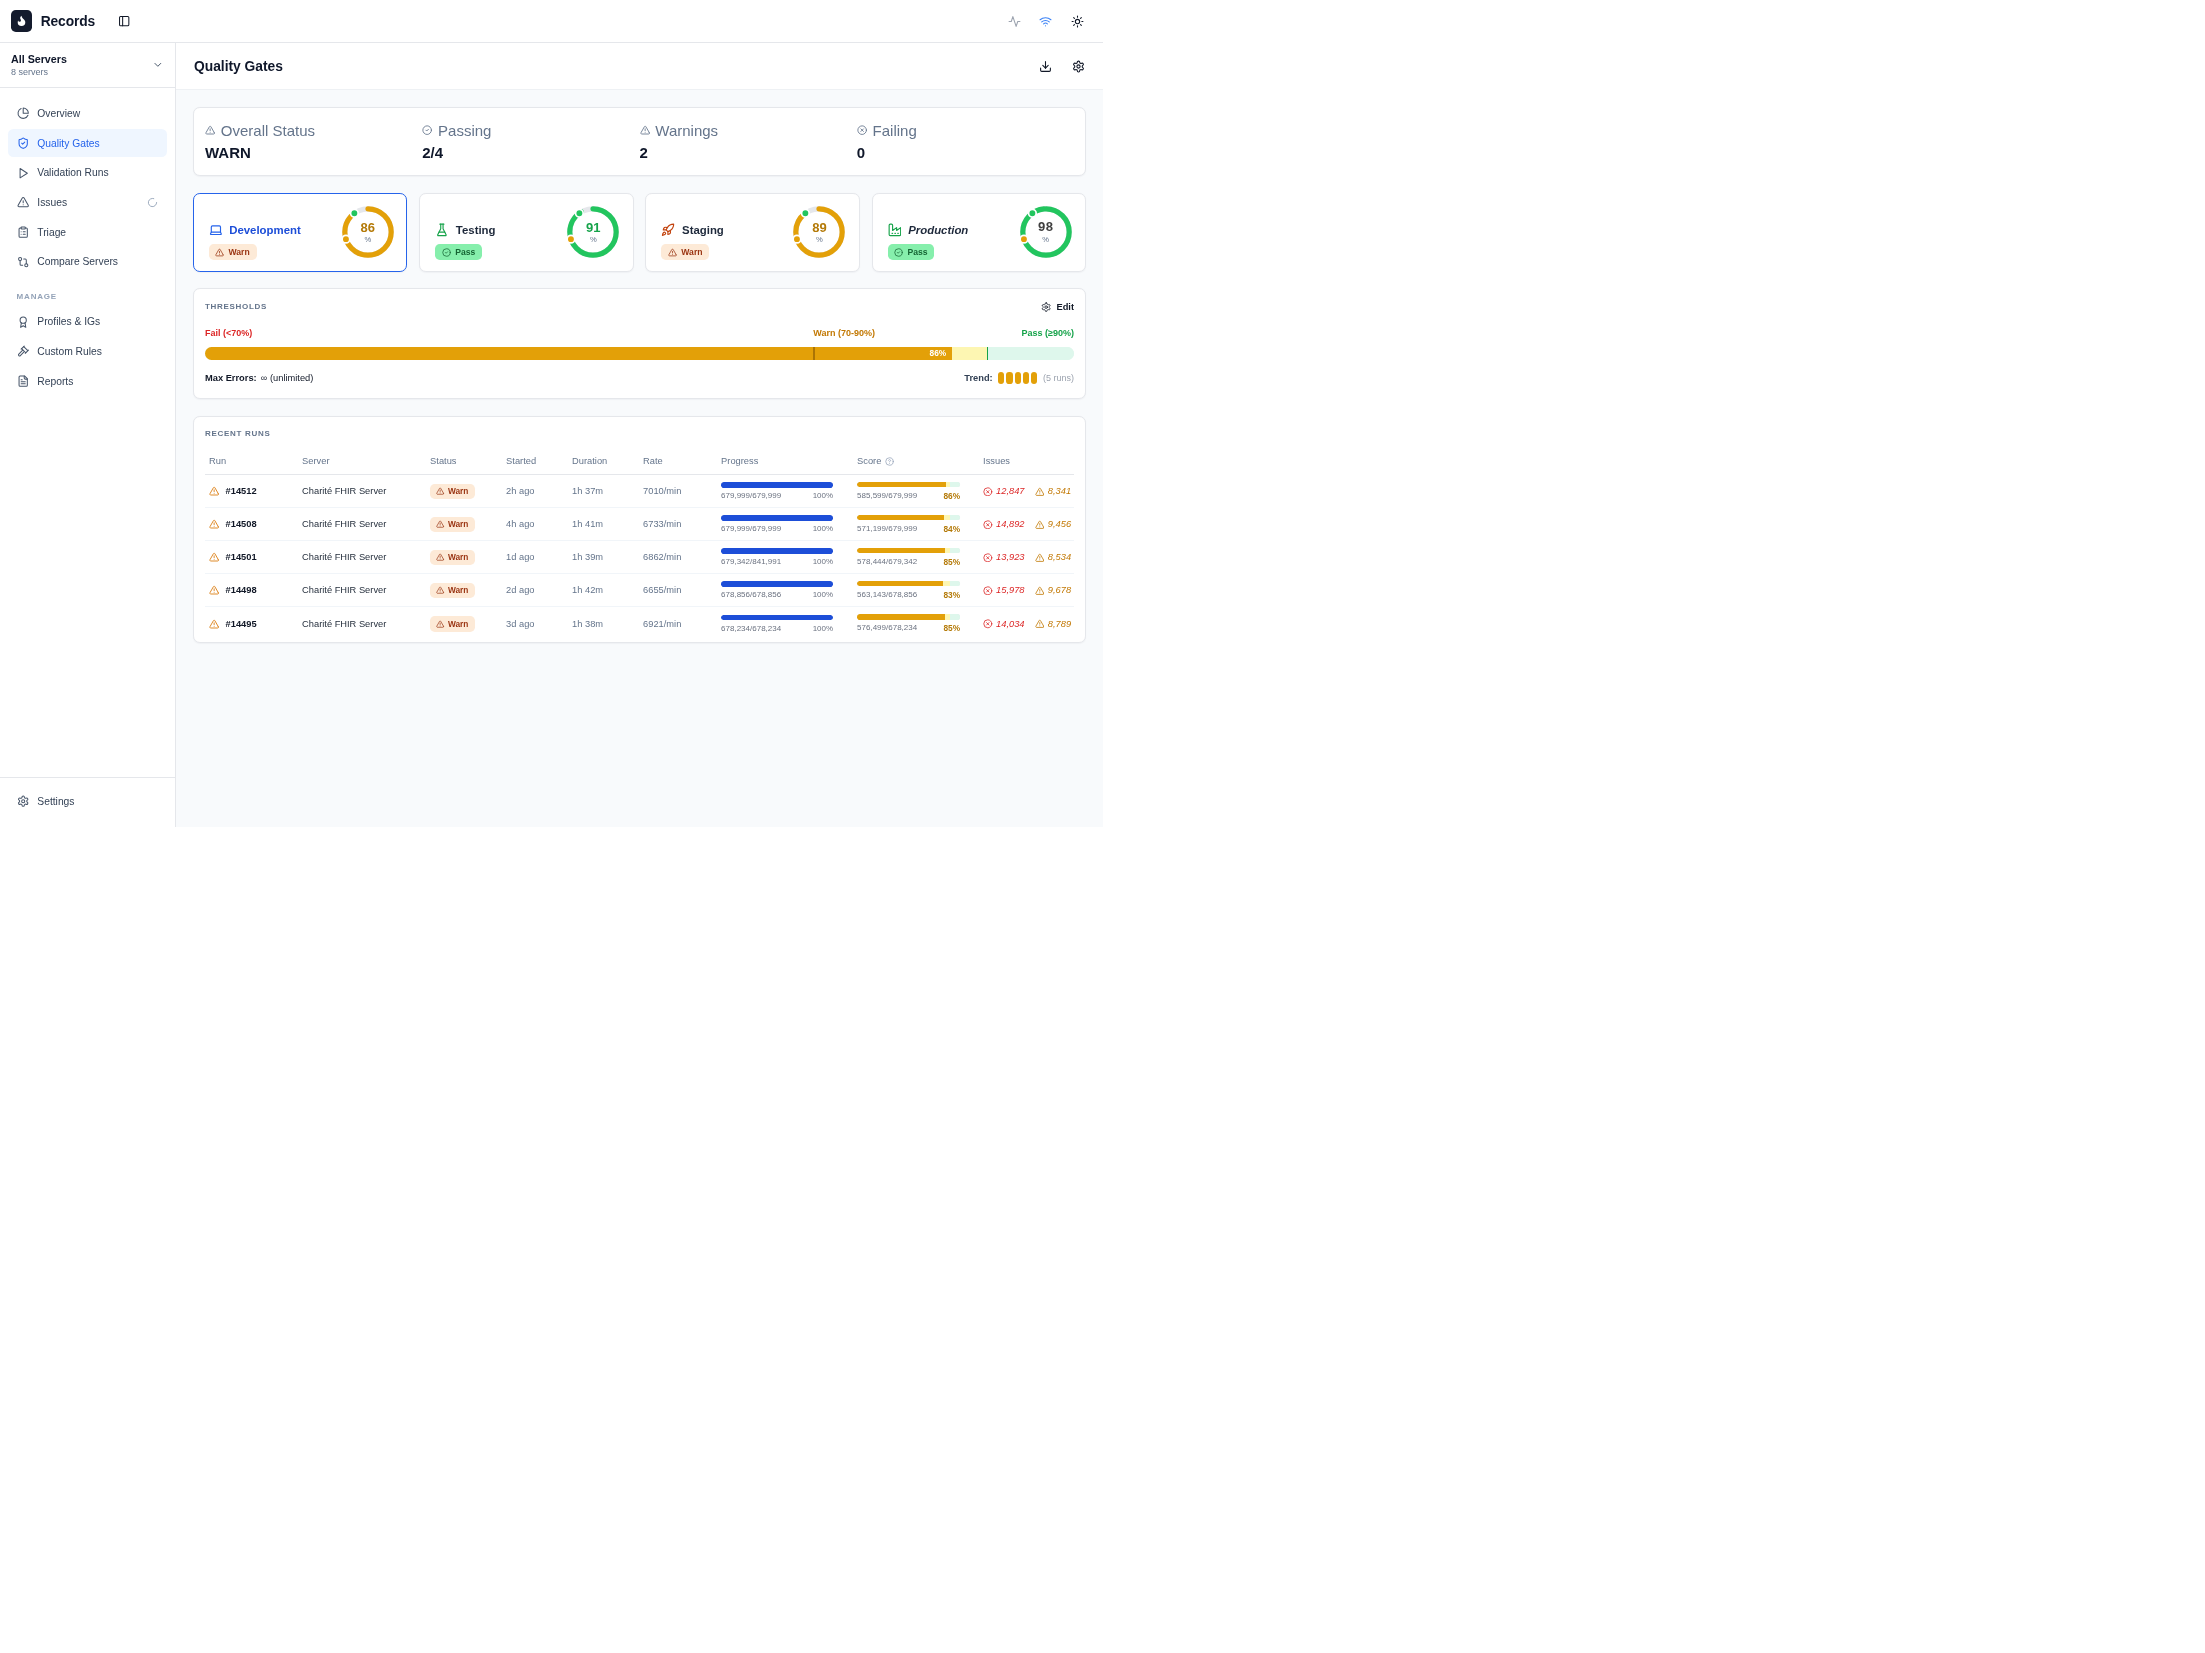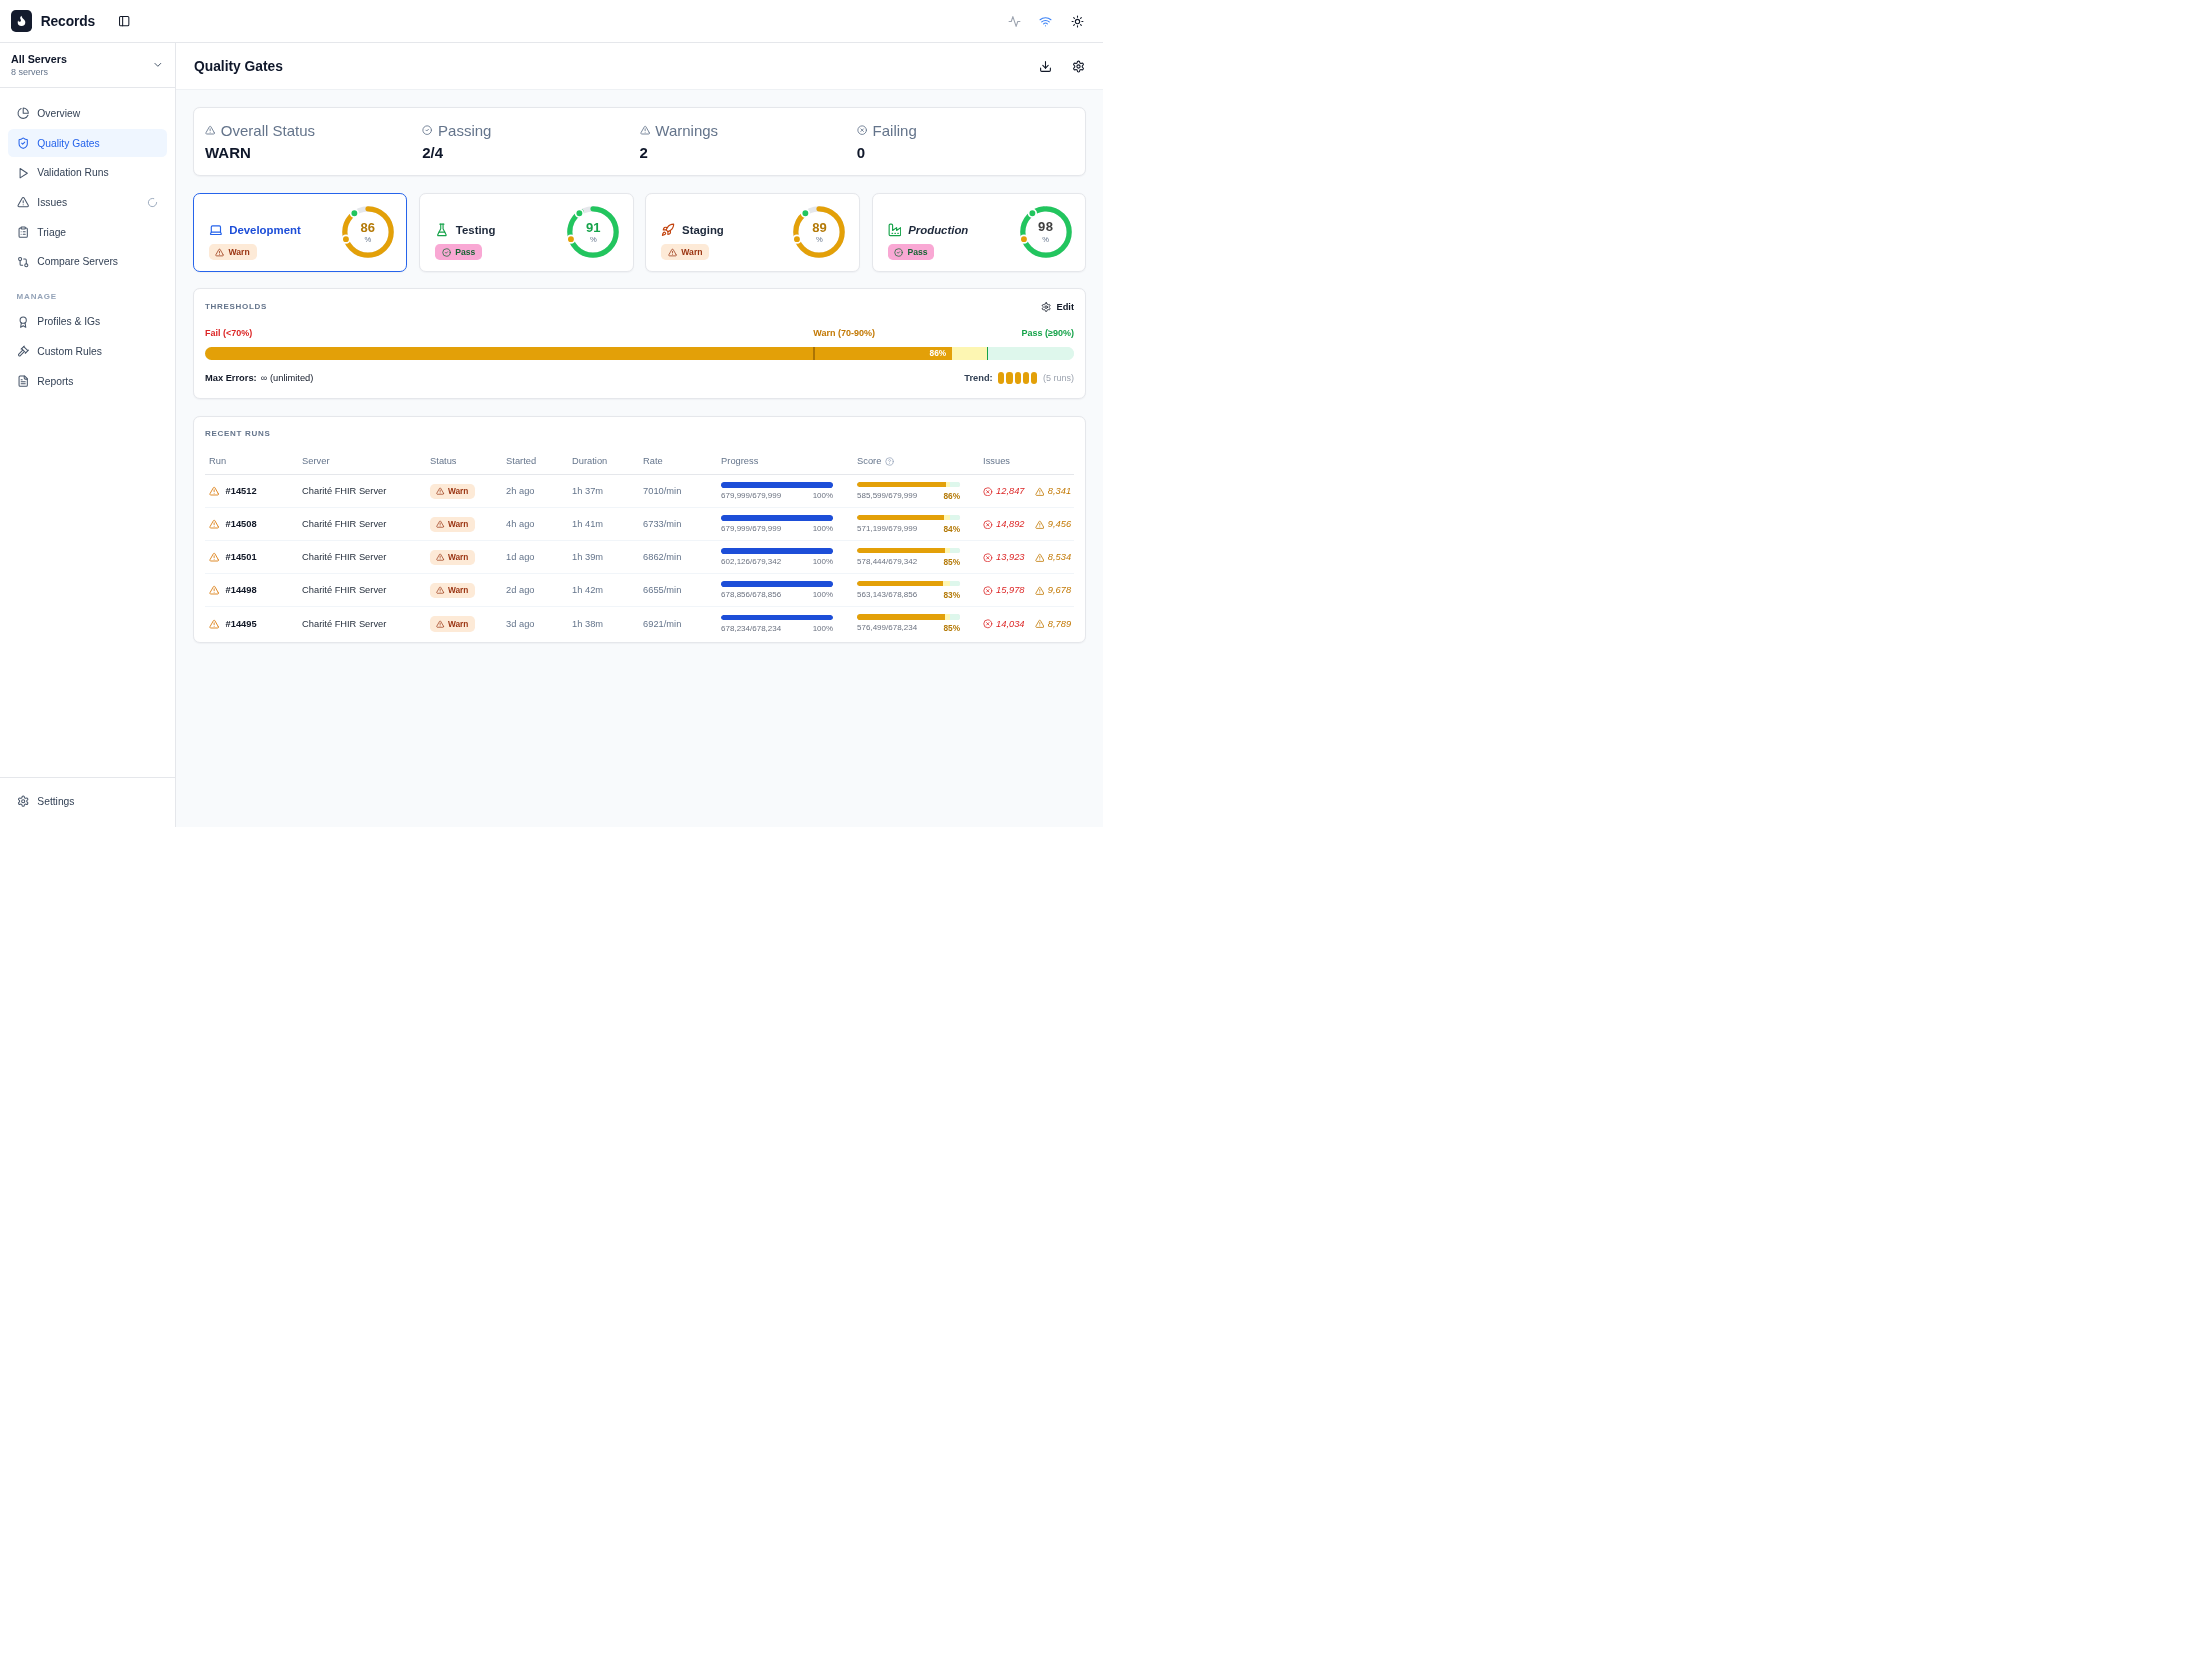--- a/index.html
+++ b/index.html
@@ -67,21 +67,21 @@
   .envs { display:grid; grid-template-columns:repeat(4,1fr); gap:11.7px; margin-bottom:16.5px; }
   .env-card { height:79px; padding:12.4px 12.4px 12.4px 15px; display:flex; align-items:center;
               justify-content:space-between; cursor:pointer; }
   .env-card.selected { border:1.4px solid #2563eb; padding:11.7px 11.7px 11.7px 14.5px; }
   .env-title { display:flex; align-items:center; gap:6.9px; font-size:11.4px; font-weight:700;margin-top:18px; }
   .env-title .ic { width:13.8px; height:13.8px; }
   .badge { display:inline-flex; align-items:center; gap:4.1px; padding:2.8px 6.9px; border-radius:4.8px;
            font-size:8.6px; font-weight:700; margin-top:7.6px; }
   .badge .ic { width:9px; height:9px; }
   .badge.warn { background:#fdead7; color:#9a3412; }
-  .badge.pass { background:#f9a8d4; color:#166534; }
+  .badge.pass { background:#86efac; color:#166534; }
   .ring-wrap { position:relative; width:54px; height:54px; }
   .ring-center { position:absolute; inset:0; display:flex; flex-direction:column;
                  align-items:center; justify-content:center; }
   .ring-num { font-size:13px; font-weight:800; line-height:1; }
   .ring-pct { font-size:7.6px; color:#64748b; margin-top:1.4px; }
 
   
   .thresholds { padding:12.4px 11px 13.8px 11px; margin-bottom:16.5px; }
   .sec-head { display:flex; align-items:center; }
   .sec-title { font-size:8px; font-weight:700; letter-spacing:0.7px; color:#64748b; }
@@ -774,21 +774,21 @@
       <span class="bd-label">Warn</span>
     </span></div>
     <div class="cell-dim">1d ago</div>
     <div class="cell-dim">1h 39m</div>
     <div class="cell-dim">6862/min</div>
     <div class="meter">
       <div class="meter-bar">
                 <div class="seg pg-fill" style="left: 0px; background: rgb(29, 78, 216); border-radius: 2.8px; width: 100%;"></div>
               </div>
       <div class="meter-text">
-        <span class="pg-val">602,126/679,342</span>
+        <span class="pg-val">679,342/841,991</span>
         <span class="pg-pct">100%</span>
       </div>
     </div>
     <div class="meter score">
       <div class="meter-bar">
         <div class="seg sc-warnzone" style="background: rgb(253, 246, 178); left: 70%; width: 20%;"></div>
         <div class="seg sc-passzone" style="background: rgb(222, 247, 236); left: 90%; right: 0px;"></div>
         <div class="seg sc-fill" style="left: 0px; background: rgb(227, 160, 8); border-radius: 2.8px 0px 0px 2.8px; width: 85%;"></div>
       </div>
       <div class="meter-text">

